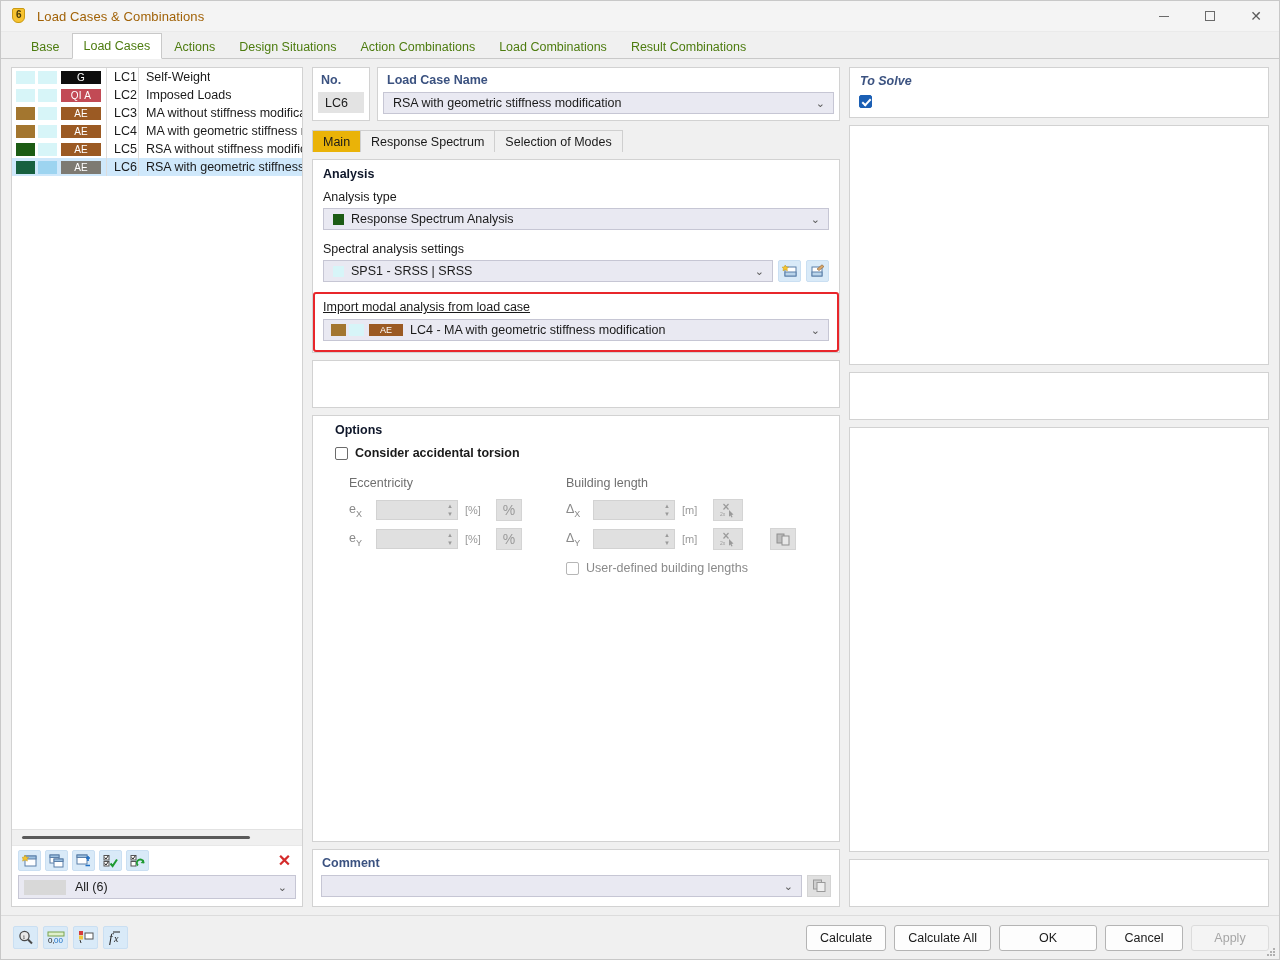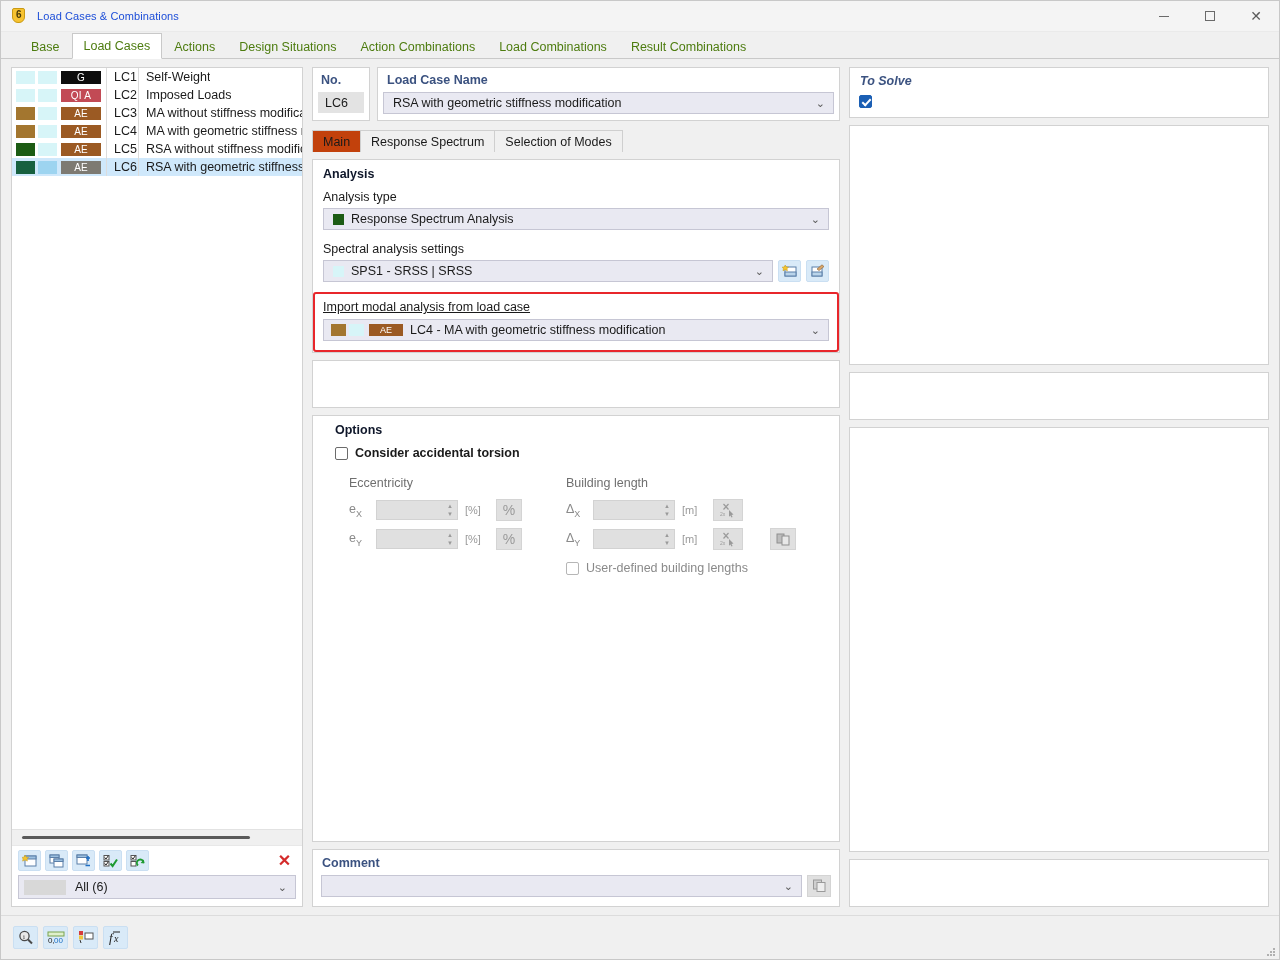--- a/index.html
+++ b/index.html
@@ -33,21 +33,21 @@
     position: absolute; left: 2px; top: 1px;
     width: 13px; height: 15px;
     background: #f7c331; border: 1px solid #c99a14;
     border-radius: 2px 2px 6px 6px;
   }
   .title-icon .tag::after {
     content: "6"; position: absolute; left: 3px; top: 0px;
     font-size: 10px; color: #4a3a06; font-weight: bold;
   }
   .title-text {
-    font-size: 11px; color: #1d4ed8; letter-spacing: 0.1px;
+    font-size: 13px; color: #a16207; letter-spacing: 0.1px;
   }
   .win-controls { margin-left: auto; display: flex; height: 31px; }
   .win-btn {
     width: 46px; height: 31px;
     display: flex; align-items: center; justify-content: center;
     color: #5a5a5a;
   }
   .minbar { width: 10px; height: 1px; background: #6a6a6a; }
   .maxbox { width: 10px; height: 10px; border: 1px solid #6a6a6a; }
   .xmark { font-size: 14px; line-height: 1; font-weight: 300; }
@@ -184,21 +184,21 @@
   .inner-tabs {
     display: flex; align-items: flex-end; height: 22px;
     margin-top: 2px; position: relative;
   }
   .itab {
     height: 22px; padding: 0 10px; font-size: 12.5px;
     display: flex; align-items: center;
     background: #f0f0f0; border: 1px solid #cfcfcf;
     border-bottom: none; margin-right: -1px;
   }
-  .itab.active { background: #c2410c; z-index: 2; position: relative; top: 0; }
+  .itab.active { background: #eab308; z-index: 2; position: relative; top: 0; }
 
   .tab-body { display: flex; flex-direction: column; gap: 7px; flex: 1 1 auto; min-height: 0; }
 
   .sec-title {
     font-size: 12.5px; font-weight: bold; color: #0f172a;
     margin-bottom: 9px;
   }
   .fld-label { font-size: 12.5px; color: #1a1a1a; margin-bottom: 4px; }
   .analysis-box { padding: 7px 10px 12px 10px; }
   .swatch-sq { width: 11px; height: 11px; margin-left: 9px; flex: 0 0 auto; }
@@ -693,20 +693,27 @@
       </div>
       <div class="ftbtn">
         <svg width="16" height="15" viewBox="0 0 16 15">
           <text x="1" y="12" font-size="13" fill="#222" font-family="serif" font-style="italic">f</text>
           <text x="6" y="12" font-size="10" fill="#222" font-family="serif" font-style="italic">x</text>
           <path d="M5 2 L12 2" stroke="#222" stroke-width="1"></path>
         </svg>
       </div>
     </div>
 
+    <div class="footer-actions">
+      <div class="btn">Calculate</div>
+      <div class="btn">Calculate All</div>
+      <div class="btn wide">OK</div>
+      <div class="btn">Cancel</div>
+      <div class="btn disabled">Apply</div>
+    </div>
 
     <div class="grip">
       <i style="left:7px;top:7px"></i>
         <i style="left:4px;top:7px"></i>
         <i style="left:7px;top:4px"></i>
       <i style="left:1px;top:7px"></i>
         <i style="left:4px;top:4px"></i>
         <i style="left:7px;top:1px"></i>
     </div>
   </div>

